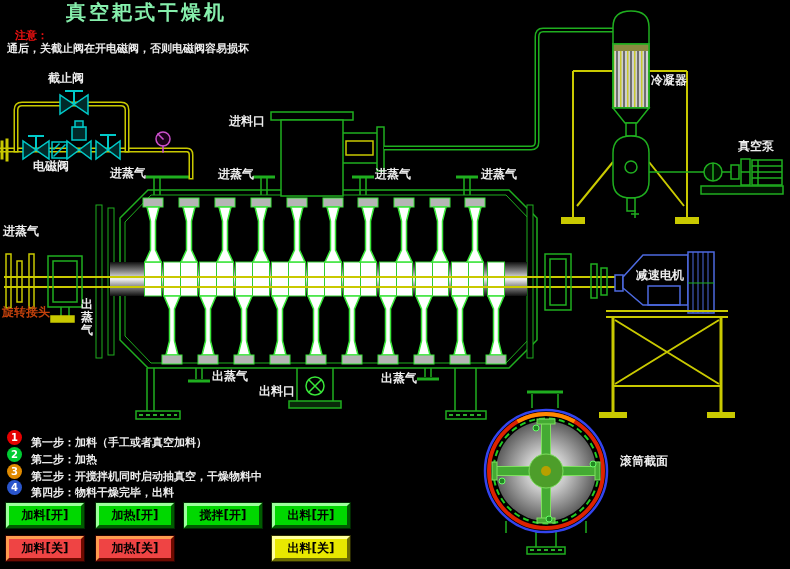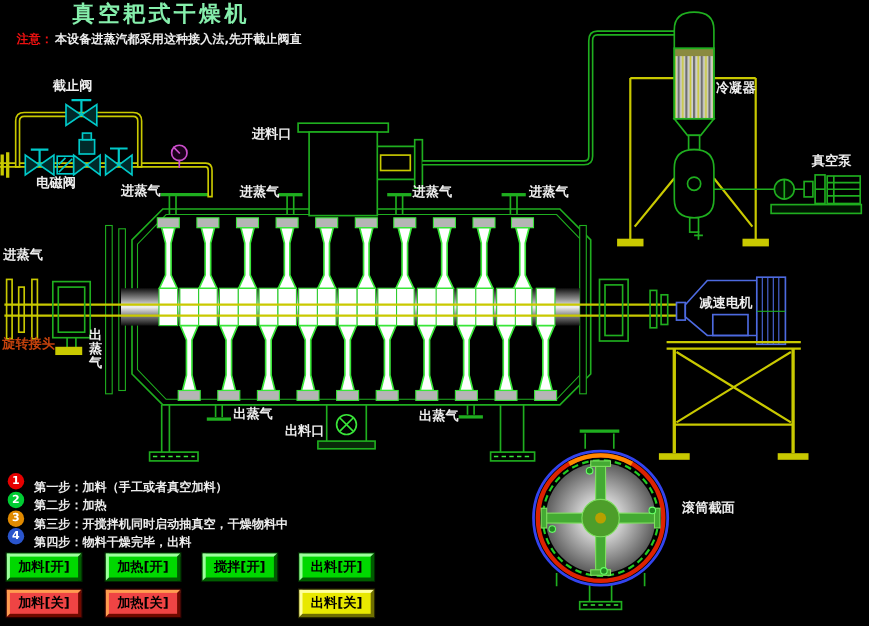--- a/index.html
+++ b/index.html
@@ -1,29 +1,29 @@
 <!DOCTYPE html>
 <html><head>
 <meta charset="utf-8">
 <style>
   html,body{margin:0;padding:0;background:#000;}
   #stage{position:relative;width:790px;height:569px;background:#000;overflow:hidden;
          font-family:"DejaVu Sans",sans-serif;}
   #diagram{position:absolute;left:0;top:0;}
   .lbl{position:absolute;color:#ededed;font:bold 12px/1.15 "DejaVu Sans",sans-serif;white-space:nowrap;}
   .lbl.yellow{color:#c2410c;}
-  .lbl.red{color:#ee1111;}
+  .lbl.red{color:#ee1111;font-family:Liberation Mono, monospace;}
   .lbl.small{font-size:11px;}
   .lbl.vert{width:14px;white-space:normal;word-break:break-all;line-height:13px;text-align:center;}
   #title{left:66px;top:1px;font-size:20px;letter-spacing:3px;color:#86efac;}
   .step{position:absolute;left:7px;display:flex;align-items:center;gap:9px;}
   .stepnum{display:inline-block;width:15px;height:15px;border-radius:50%;color:#fff;
            font:bold 10px/15px "DejaVu Sans",sans-serif;text-align:center;flex:0 0 auto;}
   .steptext{color:#ededed;font:bold 11px "DejaVu Sans",sans-serif;white-space:nowrap;margin-top:11px;}
-  .btn{position:absolute;width:68px;height:25px;text-align:center;color:#000;cursor:pointer;
+  .btn{position:absolute;width:78px;height:25px;text-align:center;color:#000;cursor:pointer;
        font:bold 12px/19px "DejaVu Sans",sans-serif;box-sizing:border-box;}
   .v-green{background:#00d800;border-top:3px solid #9cff9c;border-left:3px solid #9cff9c;
            border-bottom:3px solid #005c00;border-right:3px solid #005c00;outline:1px solid #012a01;}
   .v-red{background:#ef4444;border-top:3px solid #ff9c50;border-left:3px solid #ff9c50;
          border-bottom:3px solid #6e0a00;border-right:3px solid #6e0a00;outline:1px solid #2a0101;}
   .v-yellow{background:#e8e800;border-top:3px solid #ffff9c;border-left:3px solid #ffff9c;
             border-bottom:3px solid #6e6e00;border-right:3px solid #6e6e00;outline:1px solid #2a2a01;}
 </style>
 </head>
 <body>
@@ -295,21 +295,21 @@
       <circle cx="536" cy="428" r="3"></circle>
           <circle cx="593" cy="464" r="3"></circle>
       <circle cx="502" cy="481" r="3"></circle>
           <circle cx="549" cy="519" r="3"></circle>
     </g>
   </g>
 </svg>
 
 <div class="lbl" id="title">真空耙式干燥机</div>
 <div class="lbl red small" style="left:15px;top:30px">注意：</div>
-<div class="lbl small" style="left:50px;top:30px">本设备进蒸汽都采用这种接入法,先开截止阀直</div>
+<div class="lbl small" style="left:7px;top:43px">通后，关截止阀在开电磁阀，否则电磁阀容易损坏</div>
 
 <div class="lbl" style="left:48px;top:72px">截止阀</div>
 <div class="lbl" style="left:33px;top:160px">电磁阀</div>
 <div class="lbl" style="left:3px;top:225px">进蒸气</div>
 <div class="lbl" style="left:110px;top:167px">进蒸气</div>
 <div class="lbl" style="left:218px;top:168px">进蒸气</div>
 <div class="lbl" style="left:375px;top:168px">进蒸气</div>
 <div class="lbl" style="left:481px;top:168px">进蒸气</div>
 <div class="lbl" style="left:229px;top:115px">进料口</div>
 <div class="lbl yellow" style="left:2px;top:306px">旋转接头</div>

